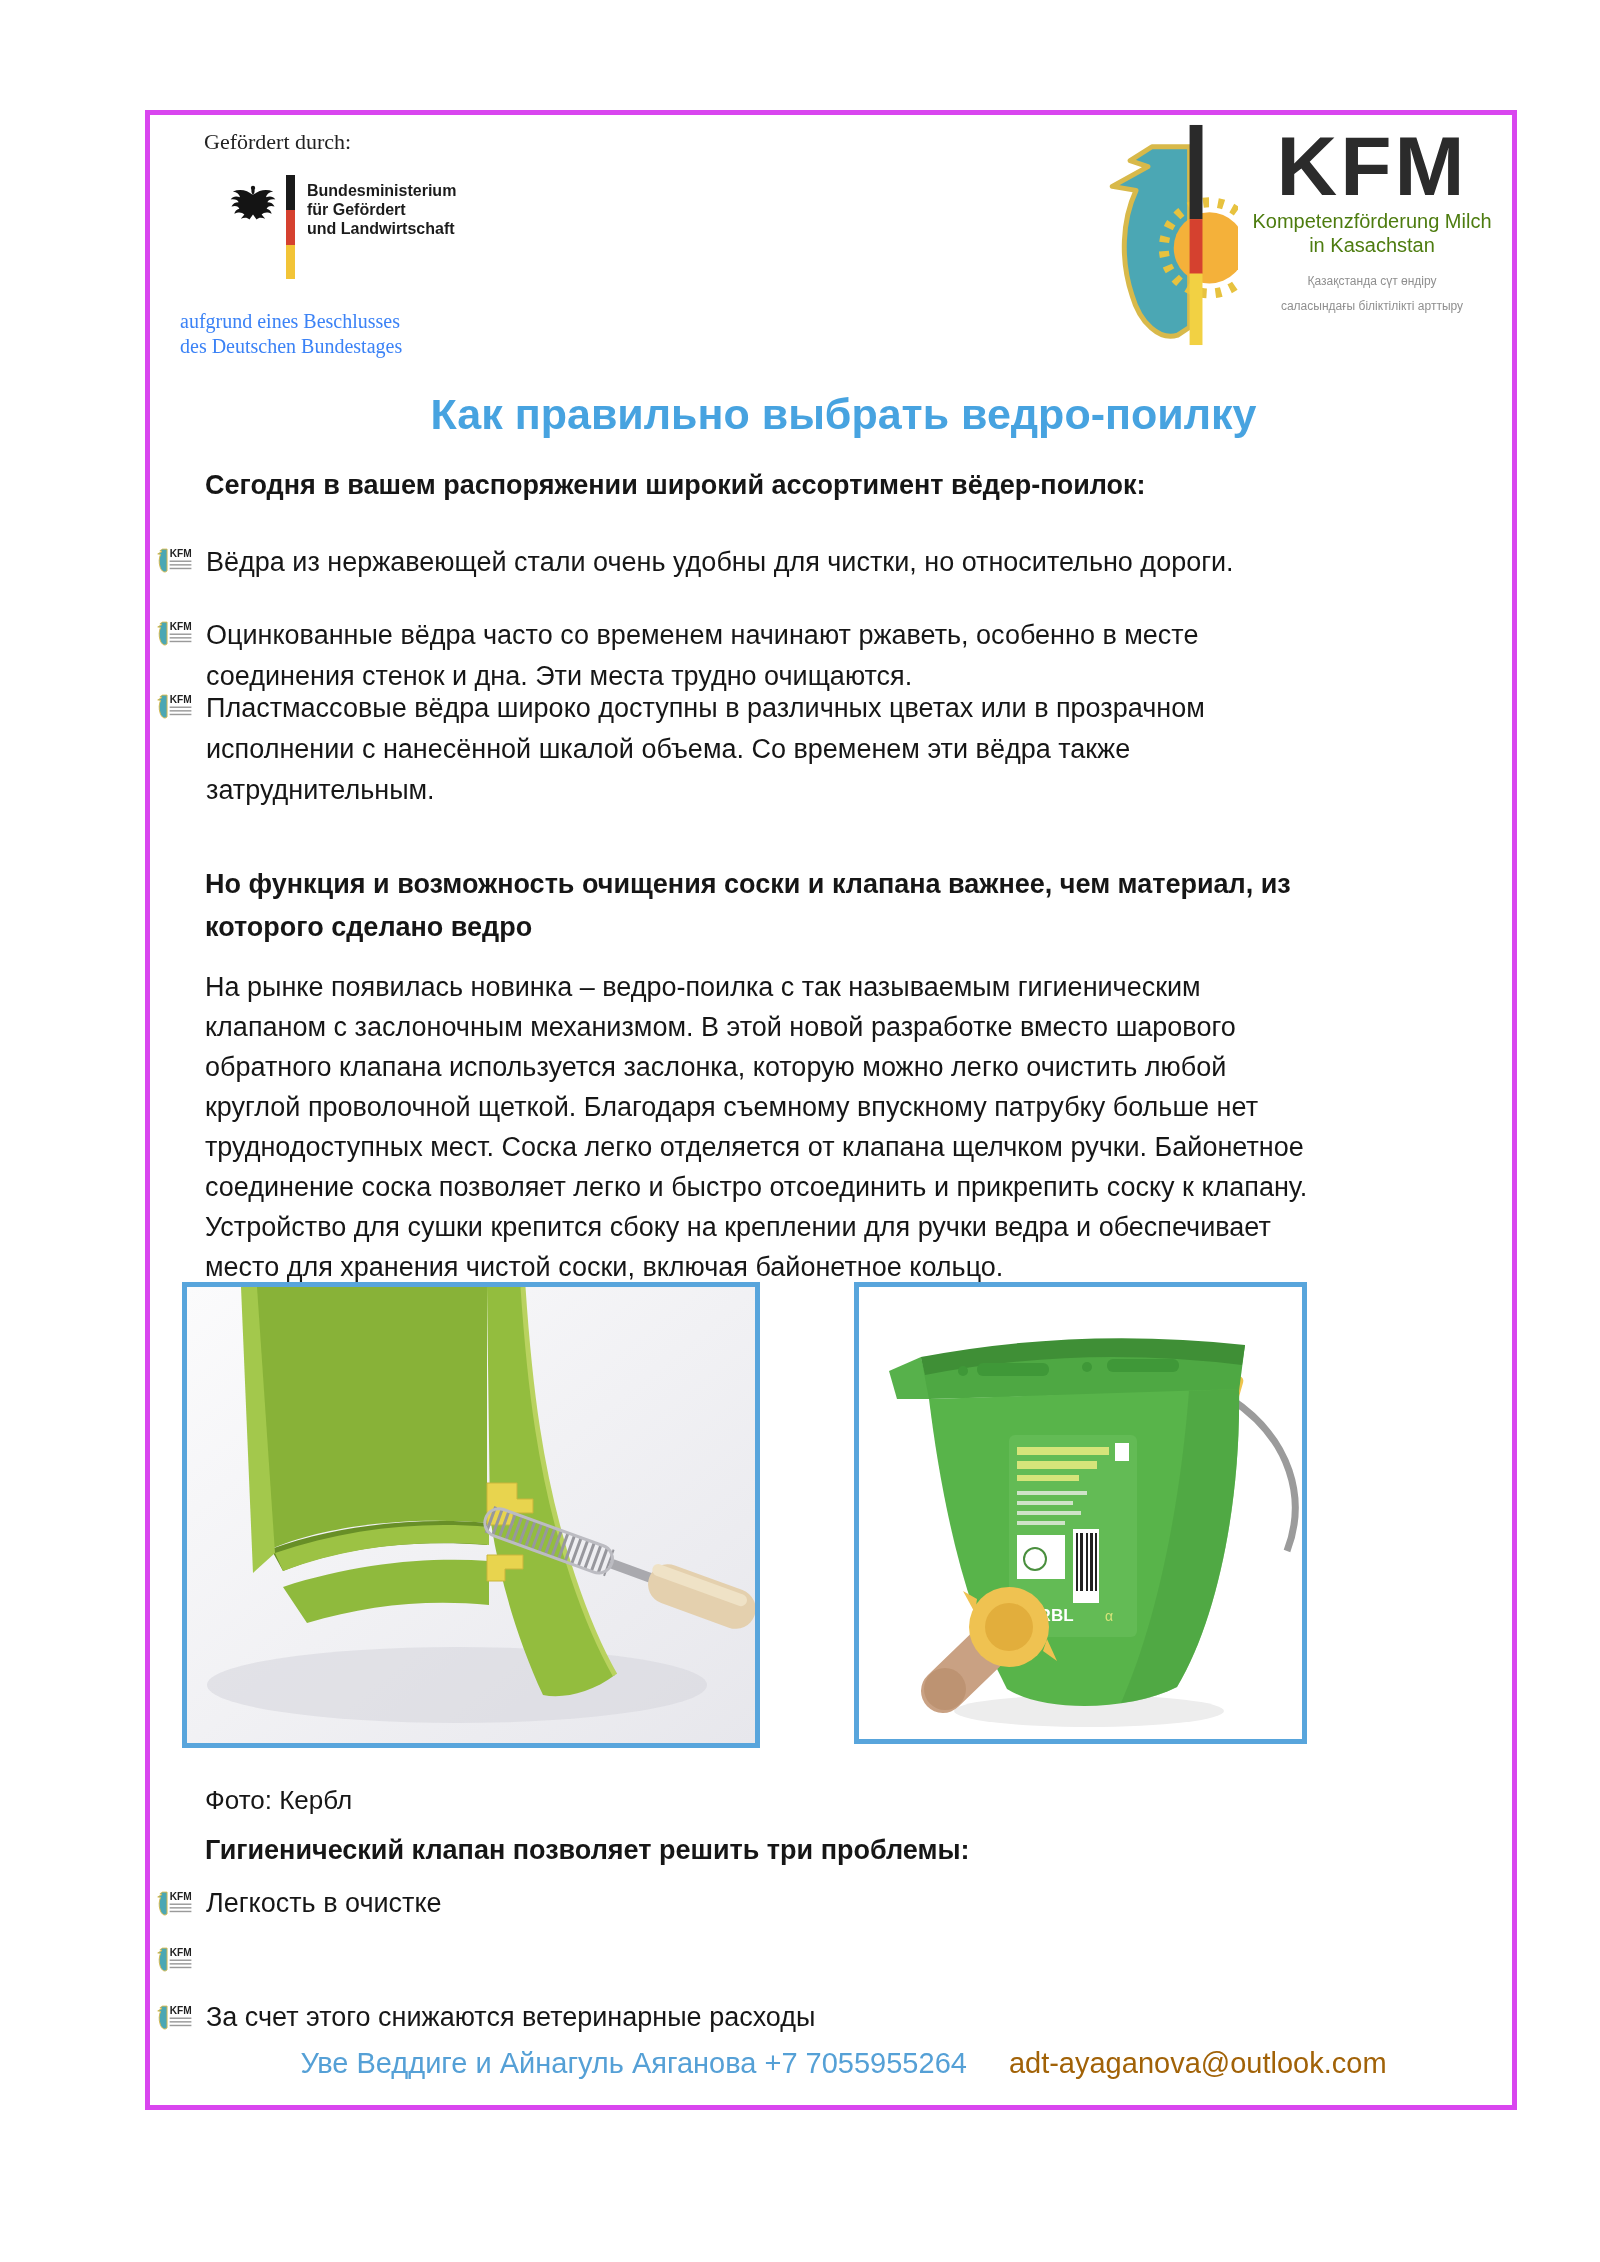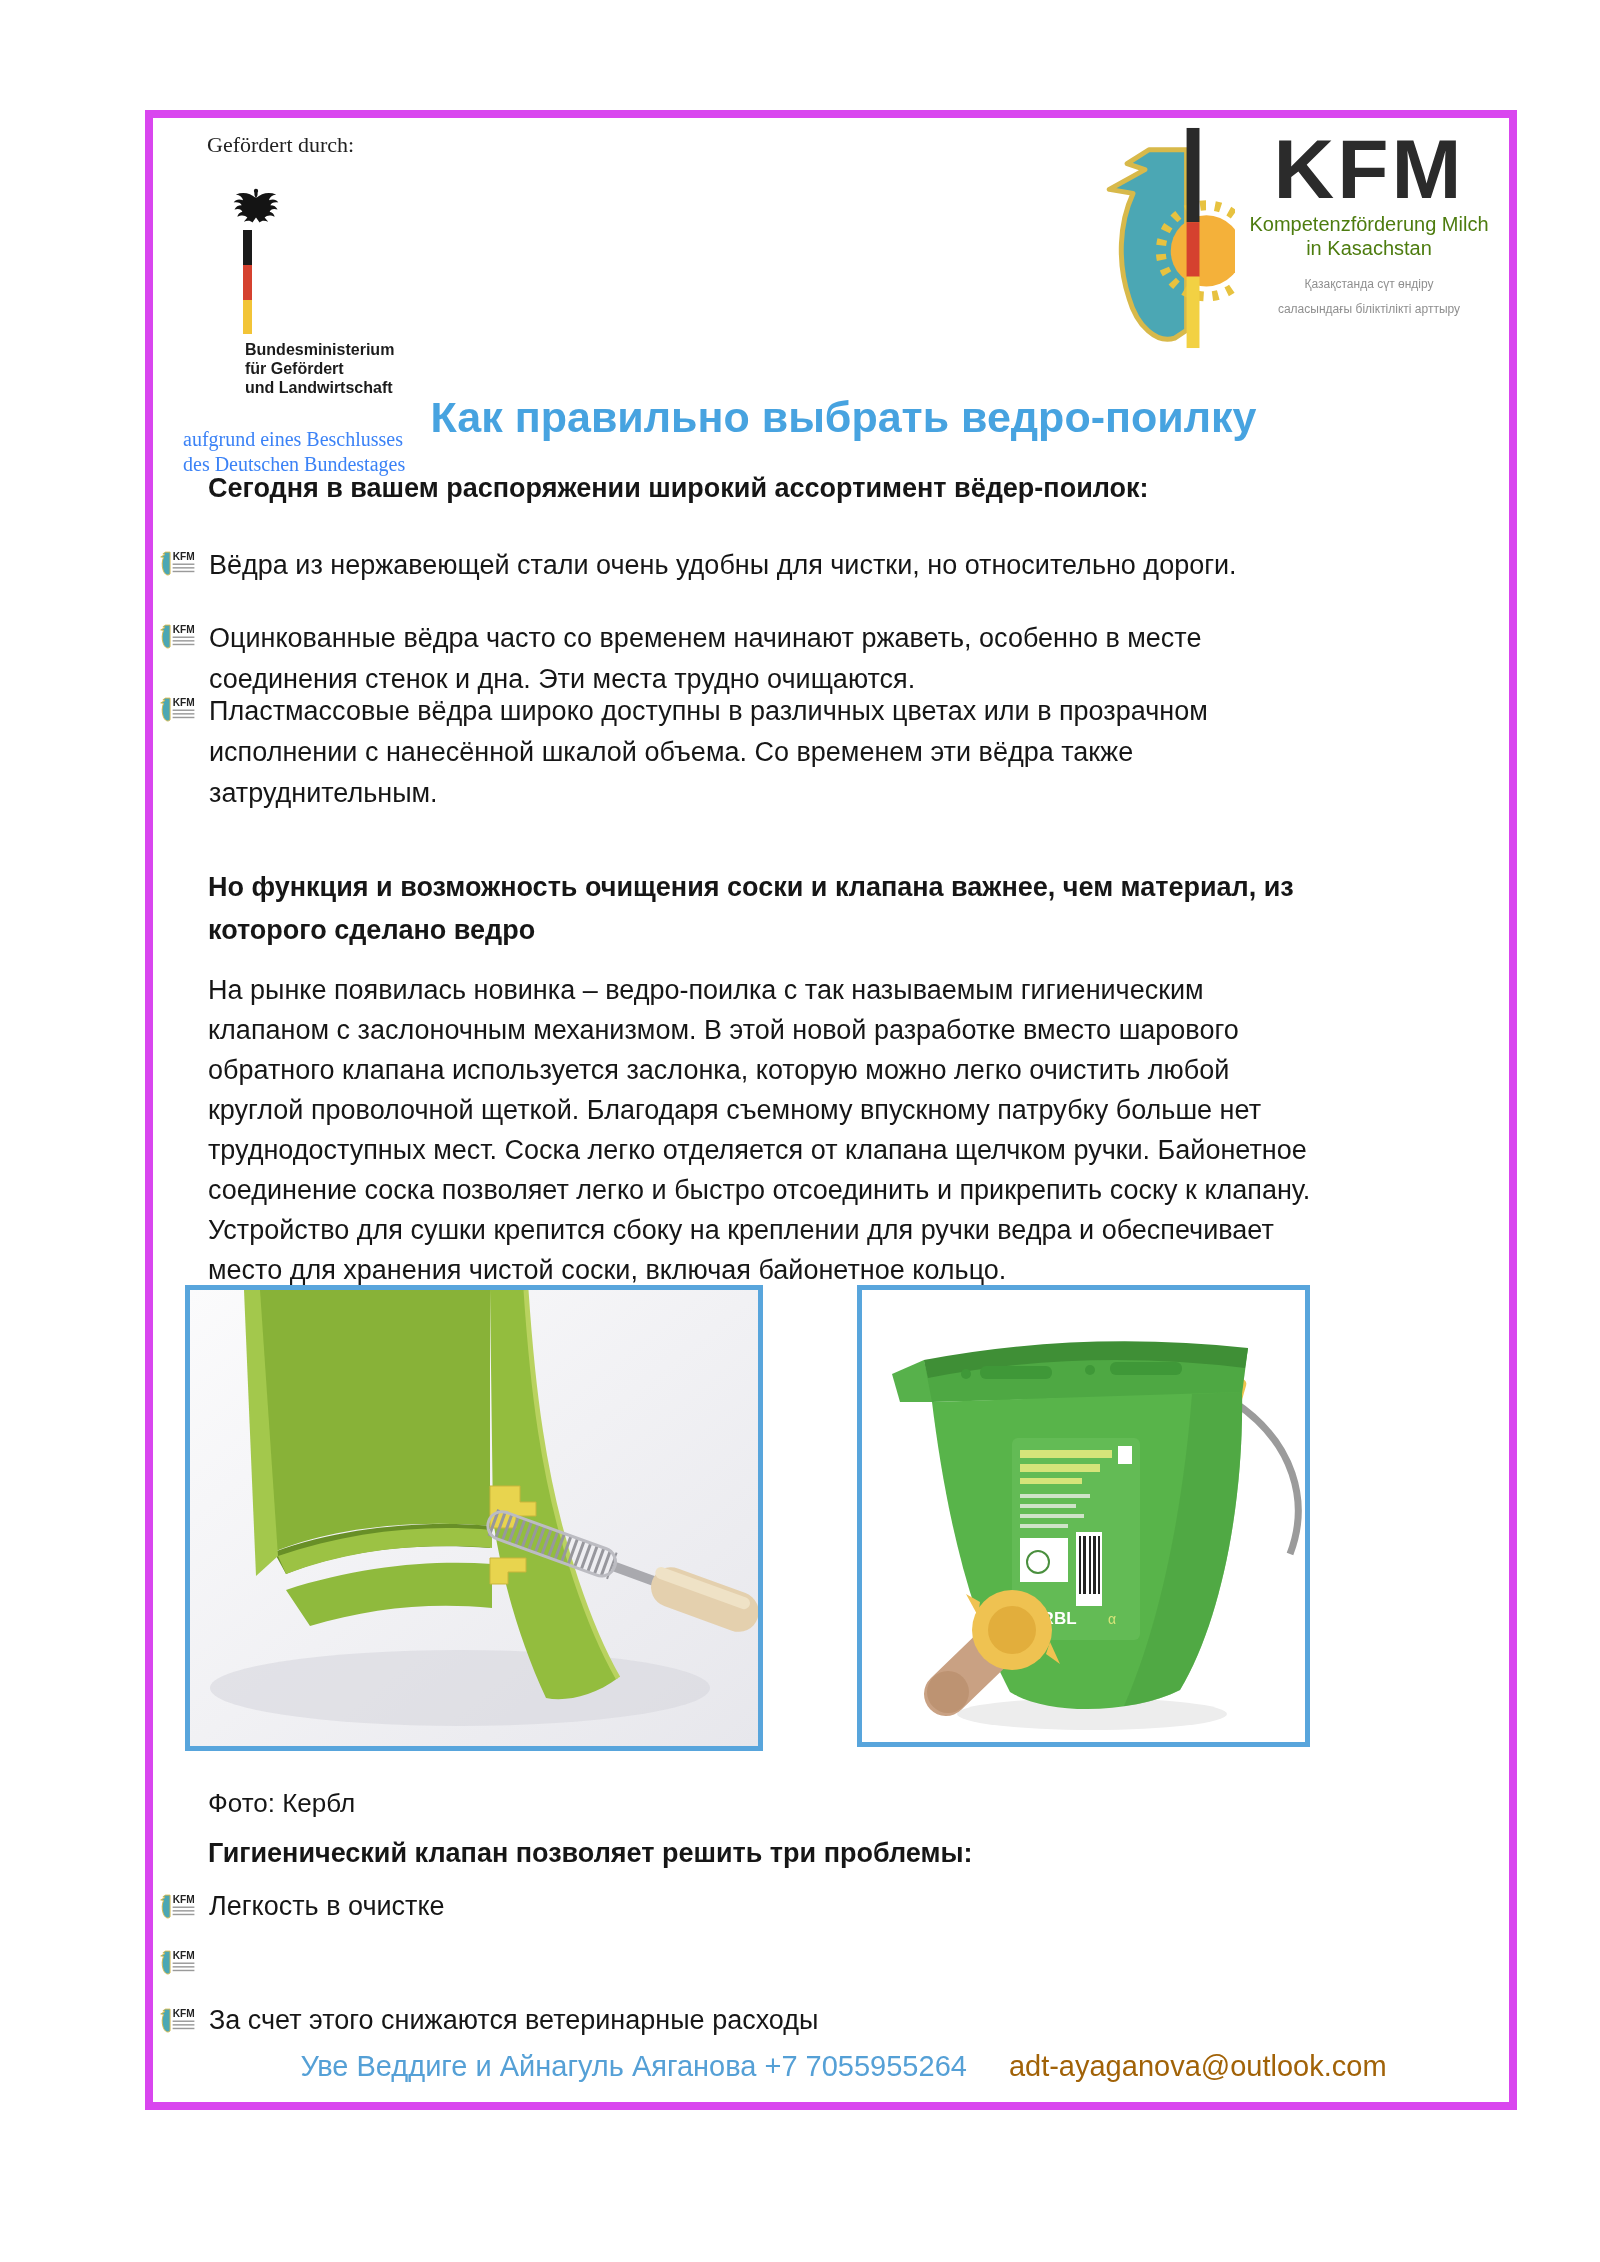--- a/index.html
+++ b/index.html
@@ -2,26 +2,26 @@
 <html><head>
 <meta charset="utf-8">
 <style>
   html,body { margin:0; padding:0; background:#ffffff; }
   .sheet {
     position:relative; width:1600px; height:2262px; background:#ffffff;
     font-family:"Liberation Sans", sans-serif; color:#161616; overflow:hidden;
   }
   .frame {
     position:absolute; left:145px; top:110px; width:1372px; height:2000px;
-    border:8px solid #d946ef; box-sizing:border-box;
+    border:5px solid #d946ef; box-sizing:border-box;
   }
   
   .funding { position:absolute; left:30px; top:14px; }
   .gefoerdert { font-family:"Liberation Serif", serif; font-size:22px; color:#222; margin-left:24px; }
-  .bmel { display:flex; align-items:flex-start; margin-top:20px; margin-left:50px;flex-direction:column; }
+  .bmel { display:flex; align-items:flex-start; margin-top:20px; margin-left:50px; }
   .eagle { width:46px; height:48px; margin-top:4px; }
   .flagstripe { width:9px; height:104px; margin-left:10px; display:flex; flex-direction:column; }
   .flagstripe .b1 { height:35px; background:#1a1a1a; }
   .flagstripe .b2 { height:35px; background:#d5412f; }
   .flagstripe .b3 { height:34px; background:#f2c437; }
   .ministry { margin-left:12px; padding-top:6px; font-size:16px; font-weight:bold; line-height:19px; color:#1c1c1c; }
   .basis { font-family:"Liberation Serif", serif; font-size:20px; line-height:25px; color:#3b82f6; margin-top:30px; margin-left:0; }
   .kfm { position:absolute; top:6px; right:6px; width:458px; display:flex; }
   .kfm-art { width:190px; height:228px; flex:none; }
   .kfm-text { width:268px; text-align:center; padding-top:2px; }

